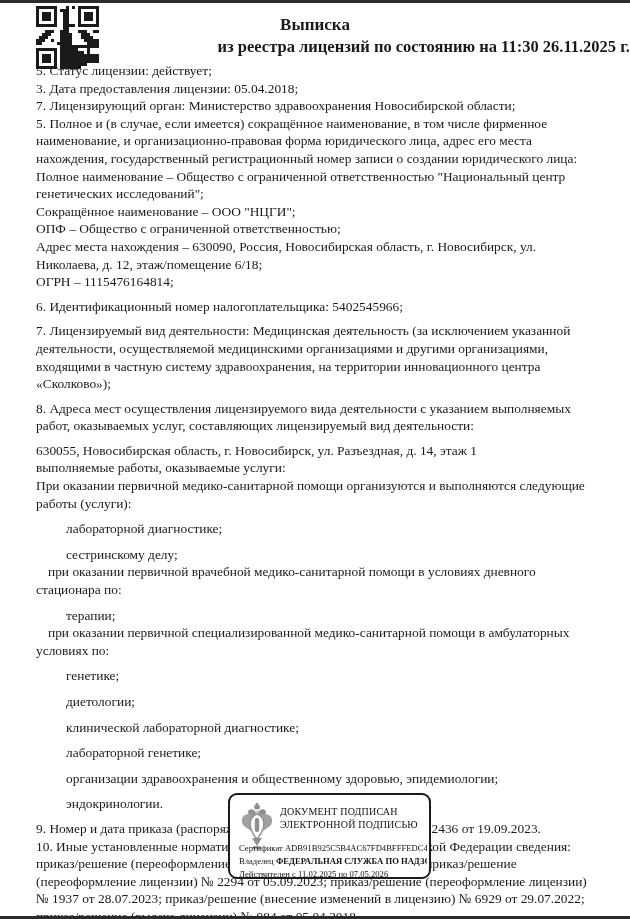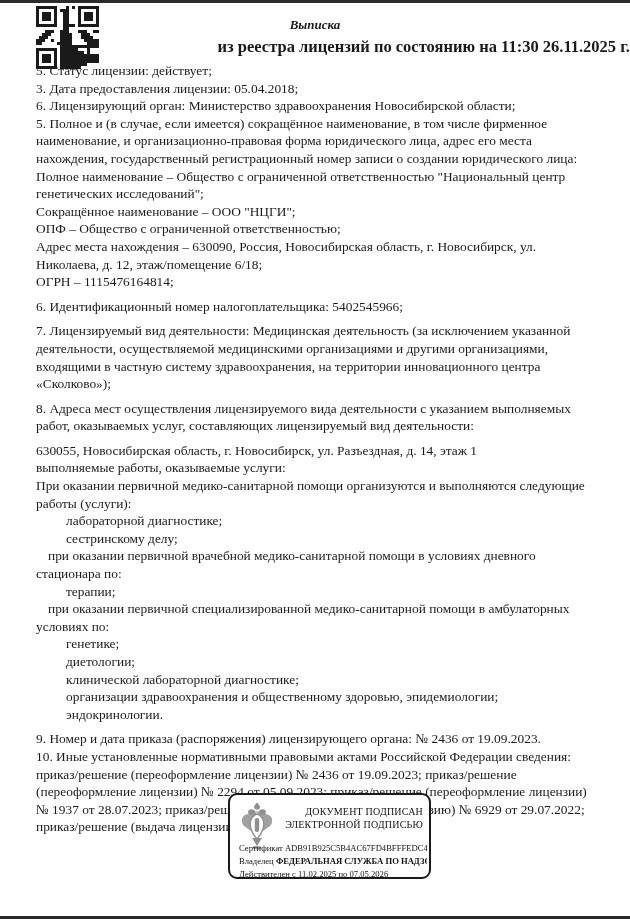--- a/index.html
+++ b/index.html
@@ -9,51 +9,51 @@
     background:#ffffff;
     font-family:"Liberation Serif","DejaVu Serif",serif;
     color:#1a1a1a;
     overflow:hidden;
   }
   .edge-rule{position:absolute;left:0;width:630px;height:3px;background:#2b2b2b;}
   .edge-rule.top{top:0;}
   .edge-rule.bottom{bottom:0;}
   .qr{position:absolute;left:36px;top:6px;width:63px;height:63px;}
   .header{padding-top:14px;text-align:center;}
-  .title1{font-weight:bold;font-size:13px;line-height:22px;font-style:italic;}
+  .title1{font-weight:bold;font-size:17px;line-height:22px;}
   .title2{font-weight:bold;font-size:16.5px;line-height:22px;text-align:right;}
   .formed-note{
     text-align:right;
     padding-right:34px;
     font-size:10.5px;
     margin-top:3px;
     color:#222;
   }
   .body{
     padding:4px 34px 0 36px;
     font-size:13.4px;
     line-height:17.6px;
   }
   .para{margin:0;}
   .para.gap{margin-top:7px;font-family:Liberation Serif, serif;}
   .para.ind1{text-indent:12px;}
-  .para.ind2{padding-left:30px;}
+  .para.ind2{padding-left:30px;margin-top:8px;}
   .stamp{
     position:absolute;
     left:228px;top:793px;
     width:203px;height:86px;
     border:2px solid #1a1a1a;
     border-radius:9px;
     background:#fff;
     box-sizing:border-box;
   }
   .stamp .emblem{position:absolute;left:9px;top:7px;width:36px;height:48px;}
   .stamp-head{
     margin:11px 6px 0 50px;
-    text-align:right;
+    text-align:left;
     font-size:10px;
     line-height:12.5px;
     color:#111;
     letter-spacing:0.2px;
   }
   .stamp-lines{
     position:absolute;
     left:9px;right:2px;top:47px;
     font-size:8.6px;
     line-height:13px;
@@ -334,41 +334,42 @@
 
   <div class="header">
     <div class="title1">Выписка</div>
     <div class="title2">из реестра лицензий по состоянию на 11:30 26.11.2025 г.</div>
   </div>
 
 
   <div class="body" id="paragraphs">
       <div class="para">5. Статус лицензии: действует;</div>
       <div class="para">3. Дата предоставления лицензии: 05.04.2018;</div>
-      <div class="para">6. Лицензирующий орган: Министерство здравоохранения Новосибирской области;</div>
+      <div class="para">7. Лицензирующий орган: Министерство здравоохранения Новосибирской области;</div>
       <div class="para">5. Полное и (в случае, если имеется) сокращённое наименование, в том числе фирменное наименование, и организационно-правовая форма юридического лица, адрес его места нахождения, государственный регистрационный номер записи о создании юридического лица:</div>
       <div class="para">Полное наименование – Общество с ограниченной ответственностью "Национальный центр генетических исследований";</div>
       <div class="para">Сокращённое наименование – ООО "НЦГИ";</div>
       <div class="para">ОПФ – Общество с ограниченной ответственностью;</div>
       <div class="para">Адрес места нахождения – 630090, Россия, Новосибирская область, г. Новосибирск, ул. Николаева, д. 12, этаж/помещение 6/18;</div>
       <div class="para">ОГРН – 1115476164814;</div>
       <div class="para gap">6. Идентификационный номер налогоплательщика: 5402545966;</div>
       <div class="para gap">7. Лицензируемый вид деятельности: Медицинская деятельность (за исключением указанной деятельности, осуществляемой медицинскими организациями и другими организациями, входящими в частную систему здравоохранения, на территории инновационного центра «Сколково»);</div>
       <div class="para gap">8. Адреса мест осуществления лицензируемого вида деятельности с указанием выполняемых работ, оказываемых услуг, составляющих лицензируемый вид деятельности:</div>
       <div class="para gap">630055, Новосибирская область, г. Новосибирск, ул. Разъездная, д. 14, этаж 1</div>
       <div class="para">выполняемые работы, оказываемые услуги:</div>
       <div class="para">При оказании первичной медико-санитарной помощи организуются и выполняются следующие работы (услуги):</div>
       <div class="para ind2">лабораторной диагностике;</div>
       <div class="para ind2">сестринскому делу;</div>
       <div class="para ind1">при оказании первичной врачебной медико-санитарной помощи в условиях дневного стационара по:</div>
       <div class="para ind2">терапии;</div>
       <div class="para ind1">при оказании первичной специализированной медико-санитарной помощи в амбулаторных условиях по:</div>
       <div class="para ind2">генетике;</div>
       <div class="para ind2">диетологии;</div>
       <div class="para ind2">клинической лабораторной диагностике;</div>
+      <div class="para ind2">лабораторной генетике;</div>
       <div class="para ind2">организации здравоохранения и общественному здоровью, эпидемиологии;</div>
       <div class="para ind2">эндокринологии.</div>
       <div class="para gap">9. Номер и дата приказа (распоряжения) лицензирующего органа: № 2436 от 19.09.2023.</div>
       <div class="para">10. Иные установленные нормативными правовыми актами Российской Федерации сведения: приказ/решение (переоформление лицензии) № 2436 от 19.09.2023; приказ/решение (переоформление лицензии) № 2294 от 05.09.2023; приказ/решение (переоформление лицензии) № 1937 от 28.07.2023; приказ/решение (внесение изменений в лицензию) № 6929 от 29.07.2022; приказ/решение (выдача лицензии) № 984 от 05.04.2018.</div>
     </div>
 
   <div class="stamp">
     <svg class="emblem" viewBox="0 0 36 48" fill="#909090">
       <ellipse cx="18" cy="5" rx="3" ry="2.6"></ellipse>
       <rect x="16.6" y="1" width="2.8" height="3" rx="1"></rect>

